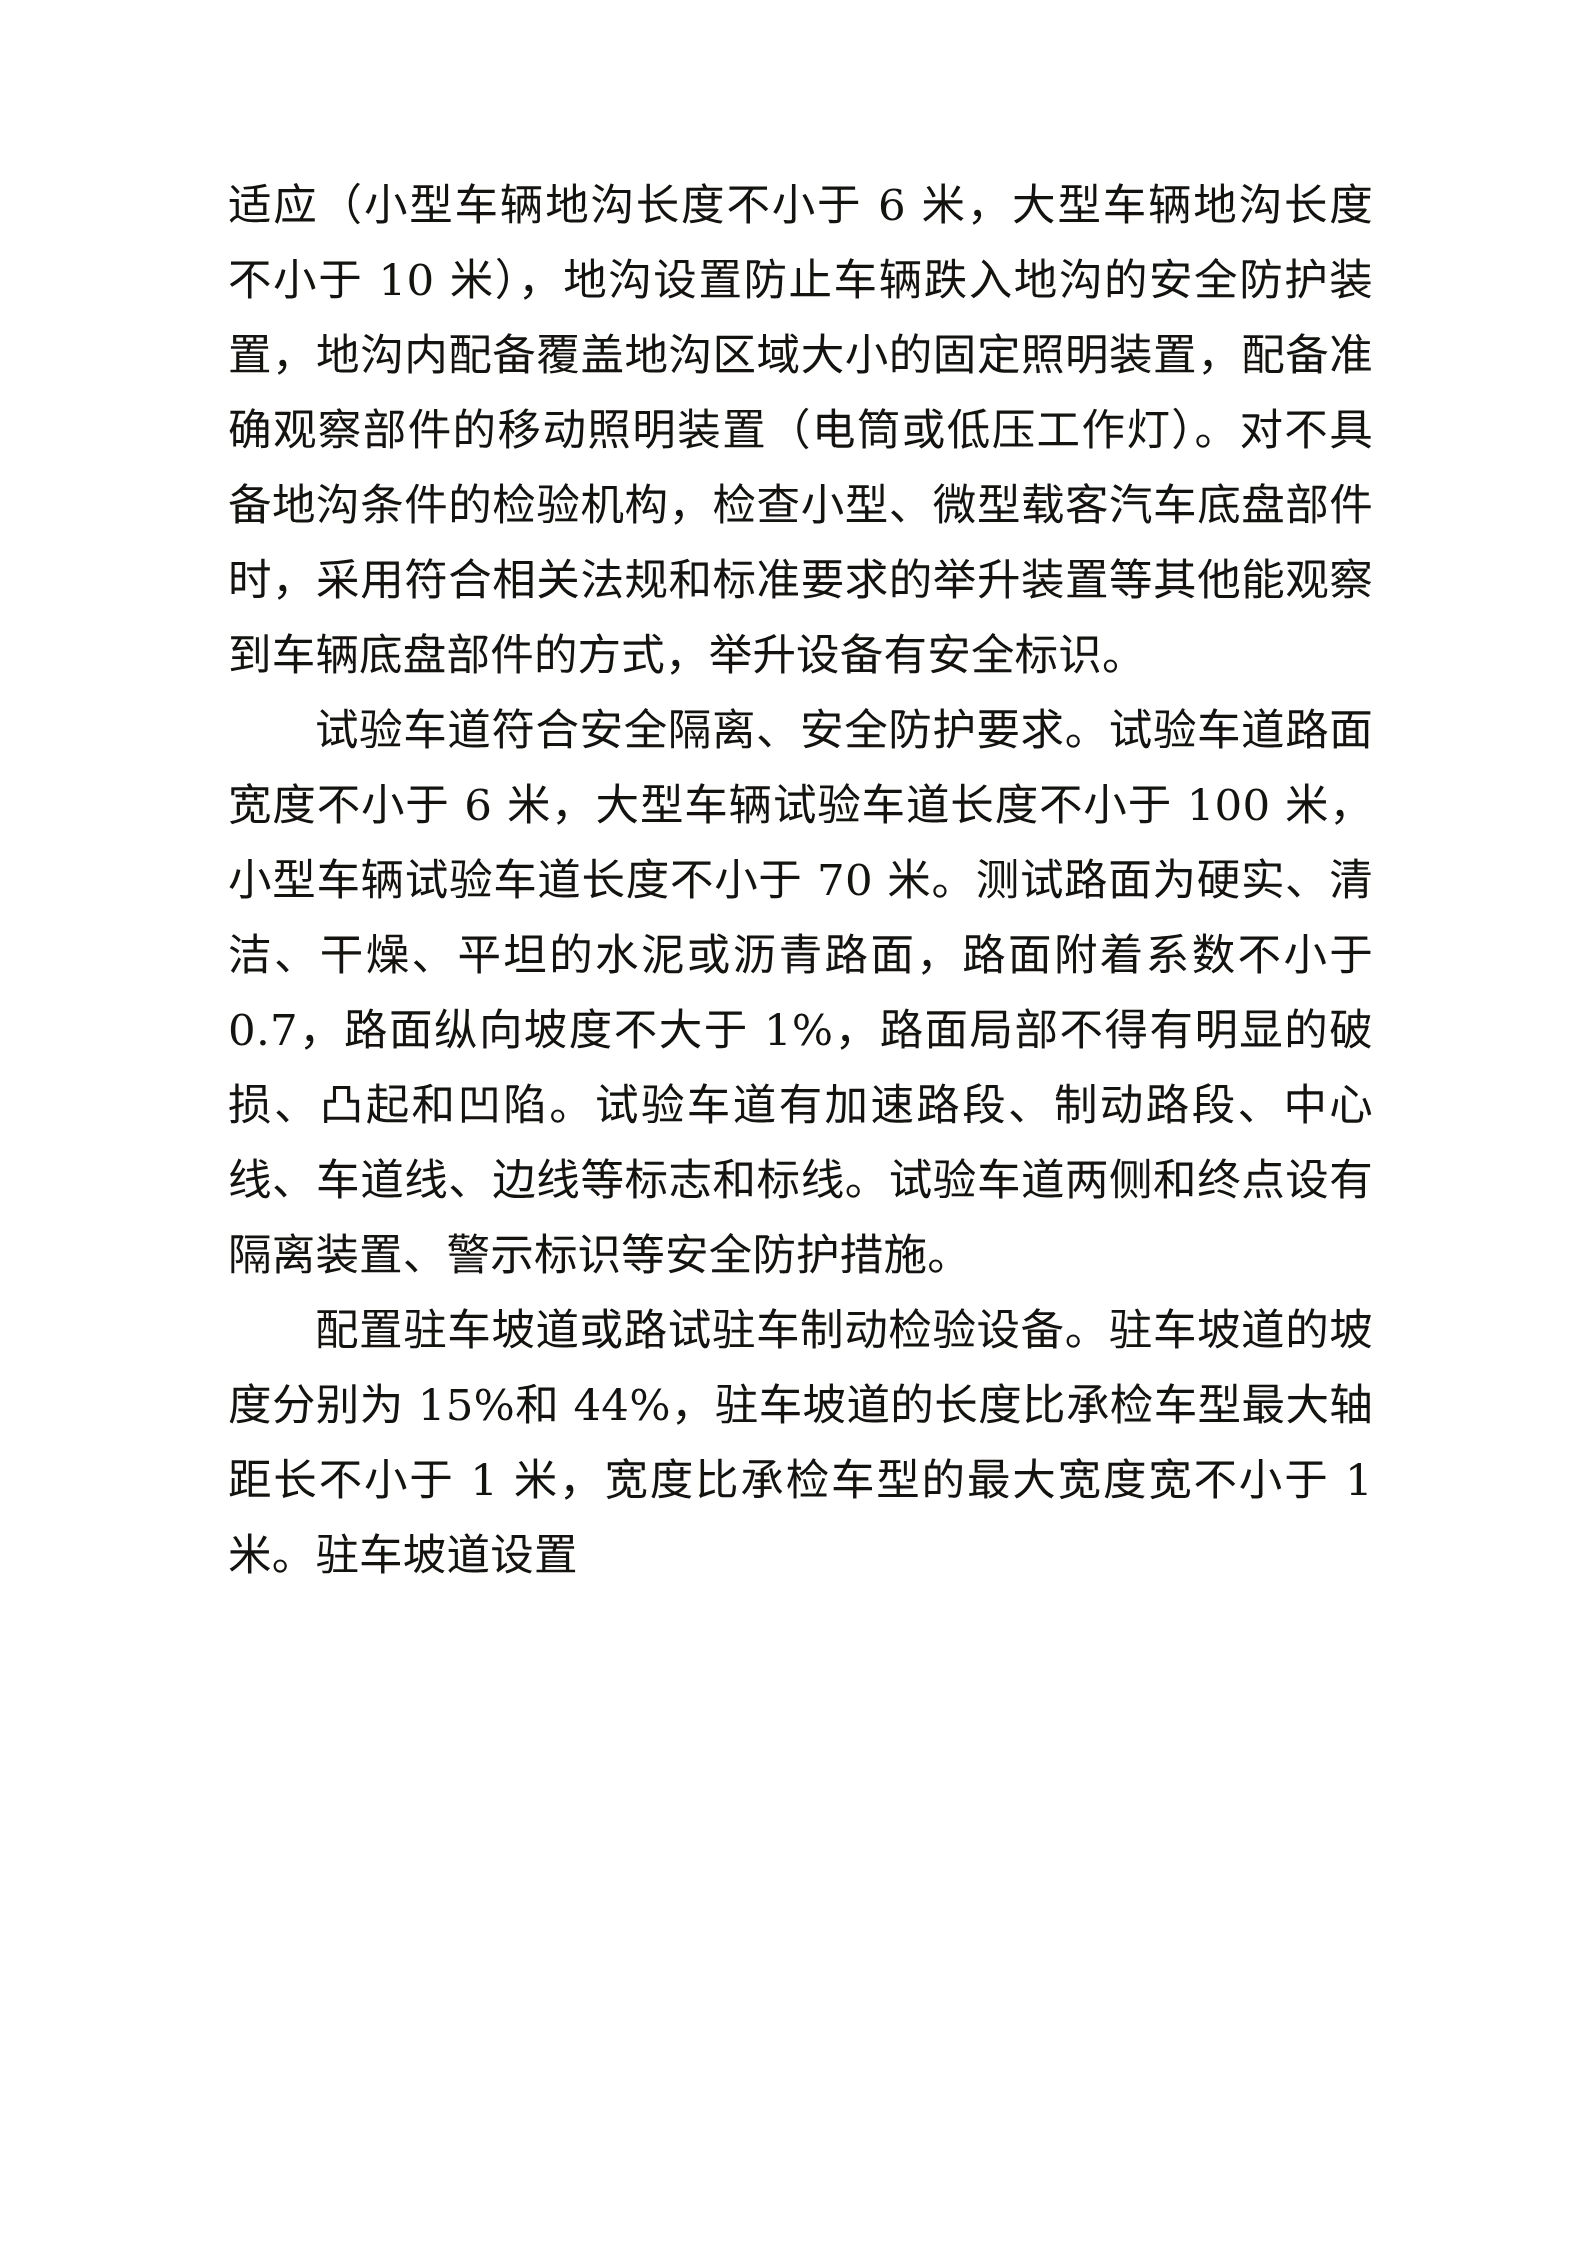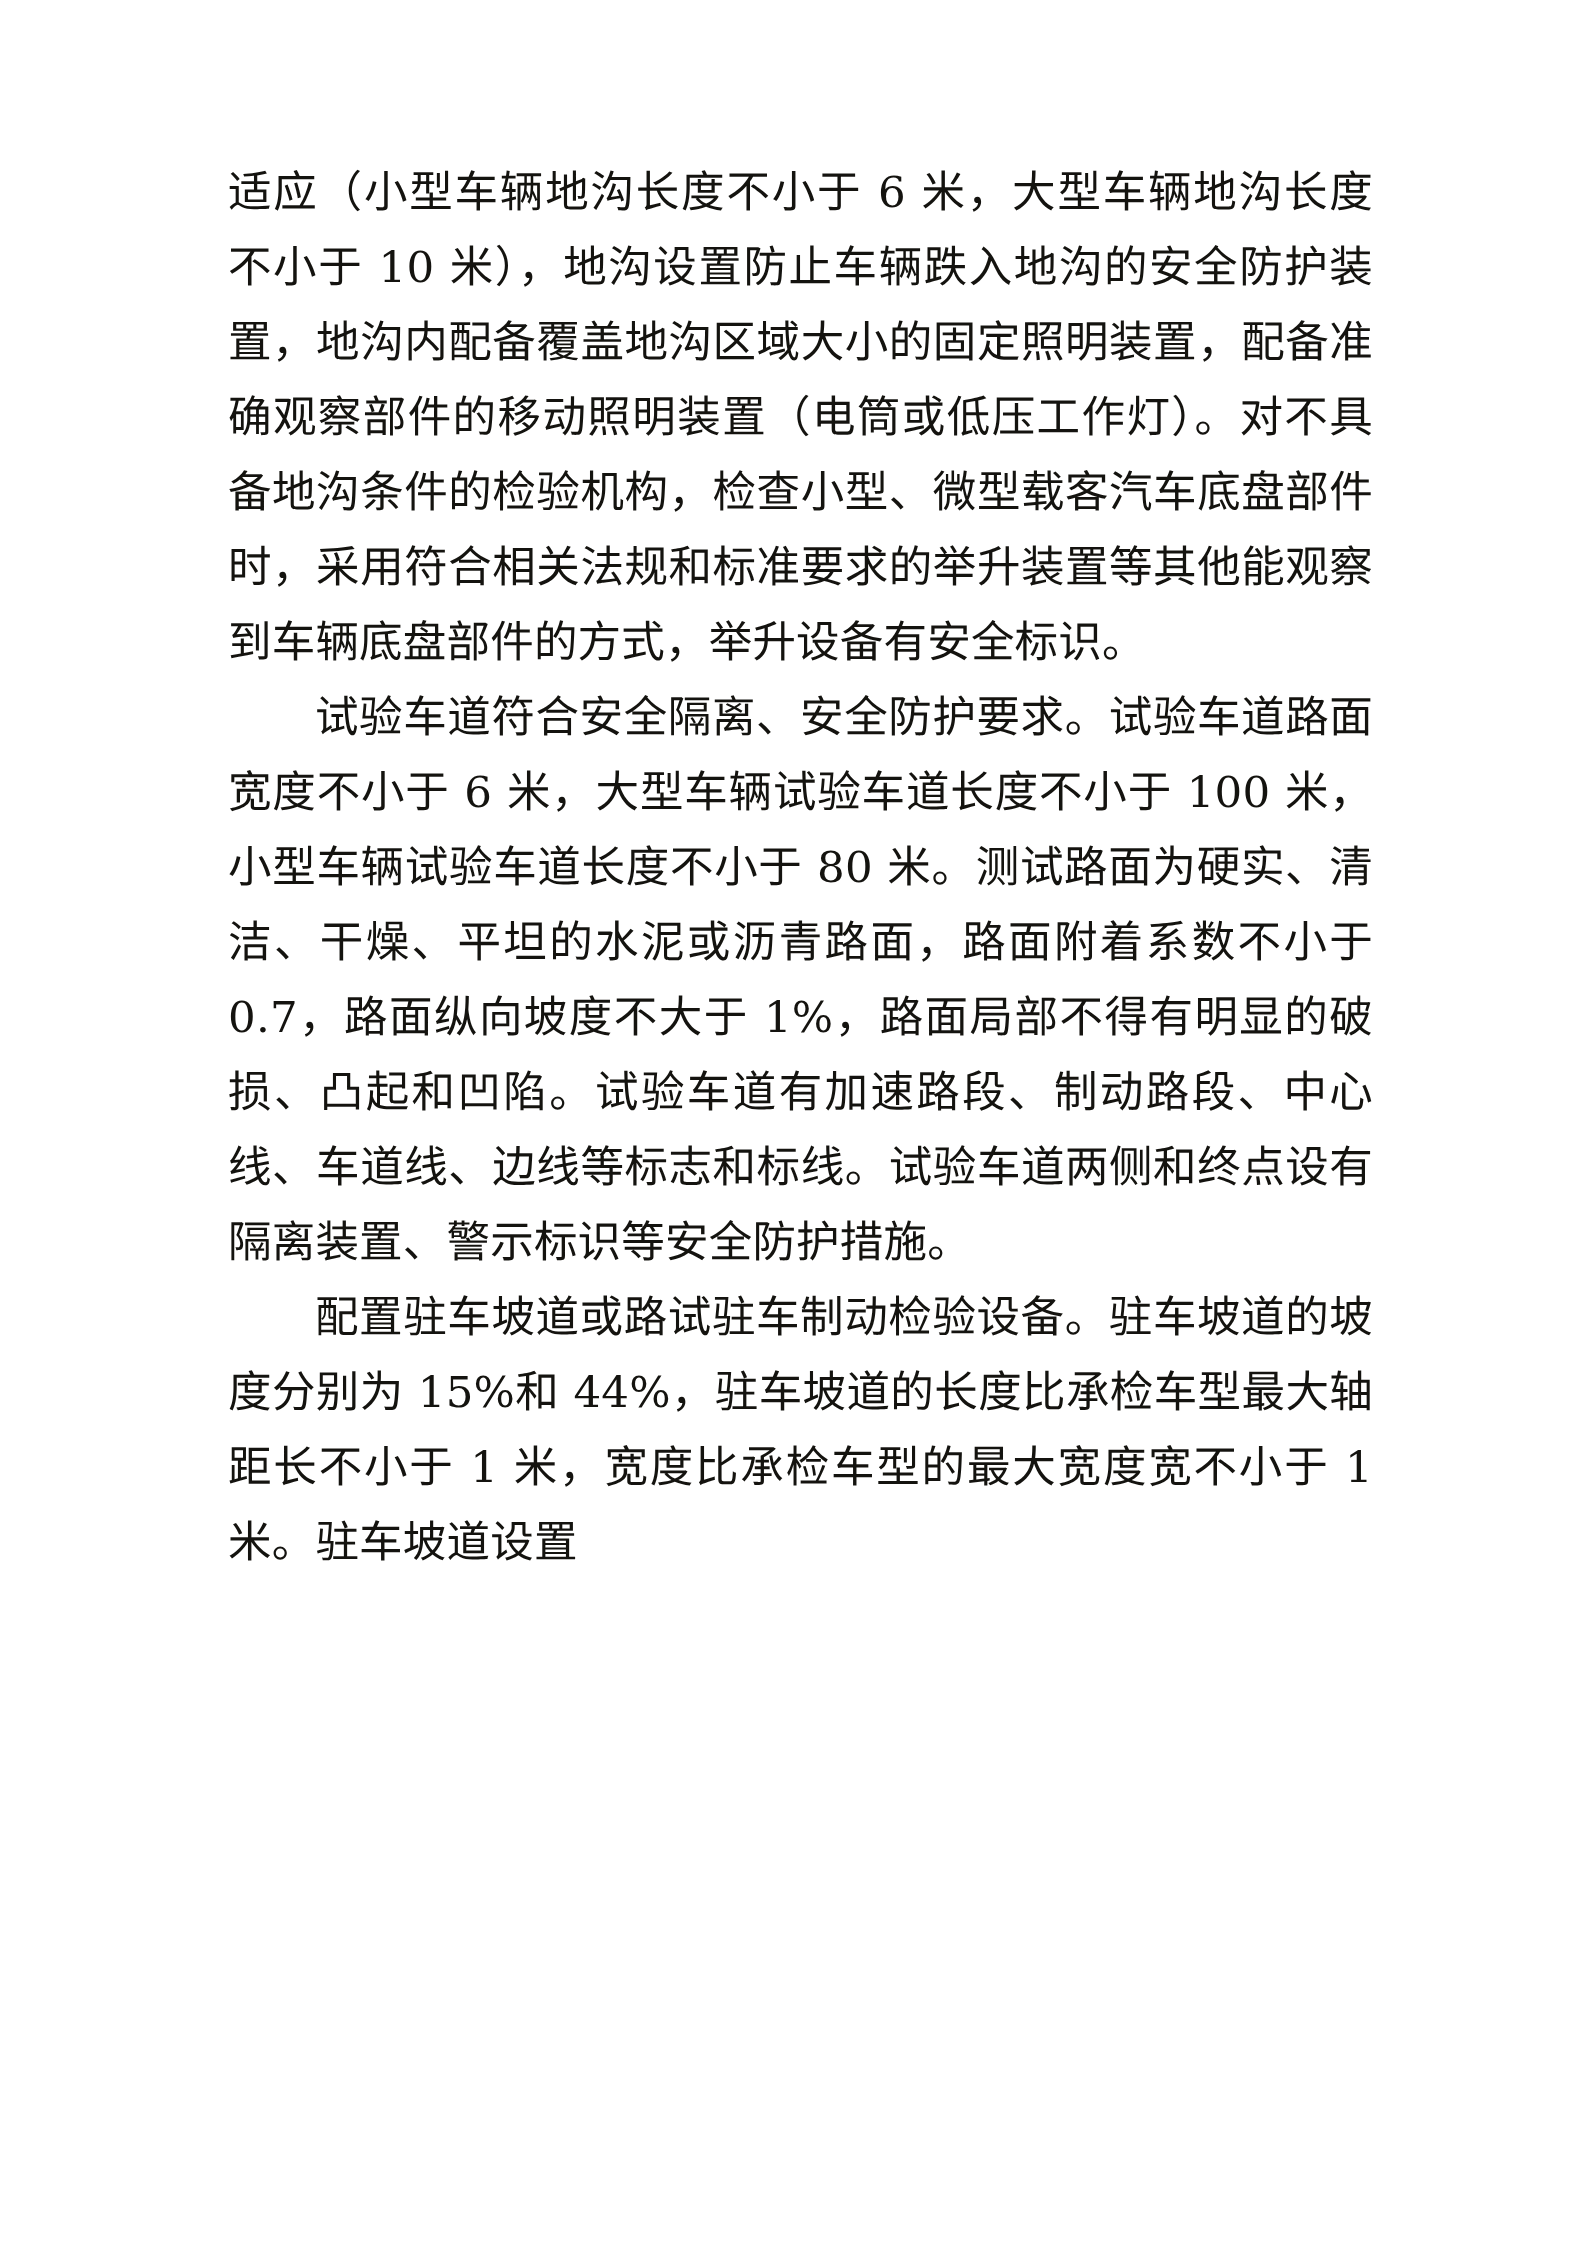--- a/index.html
+++ b/index.html
@@ -14,21 +14,21 @@
     width: 1587px;
     height: 2245px;
     background: #ffffff;
     overflow: hidden;
     box-sizing: border-box;
   }
 
   .text-body {
     position: absolute;
     left: 228px;
-    top: 155px;
+    top: 168px;
     width: 1145px;
   }
 
   .para {
     margin: 0 0 0 0;
     font-family: "DejaVu Serif", "Liberation Serif", serif;
     font-size: 43.5px;
     line-height: 75px;
     color: #14130f;
     text-align: justify;
@@ -43,16 +43,16 @@
   .para.indent {
     text-indent: 2em;
   }
 </style>
 </head>
 <body>
 
 <div class="page">
   <div class="text-body">
     <p class="para">适应（小型车辆地沟长度不小于 6 米，大型车辆地沟长度不小于 10 米），地沟设置防止车辆跌入地沟的安全防护装置，地沟内配备覆盖地沟区域大小的固定照明装置，配备准确观察部件的移动照明装置（电筒或低压工作灯）。对不具备地沟条件的检验机构，检查小型、微型载客汽车底盘部件时，采用符合相关法规和标准要求的举升装置等其他能观察到车辆底盘部件的方式，举升设备有安全标识。</p>
-    <p class="para indent">试验车道符合安全隔离、安全防护要求。试验车道路面宽度不小于 6 米，大型车辆试验车道长度不小于 100 米，小型车辆试验车道长度不小于 80 米。测试路面为硬实、清洁、干燥、平坦的水泥或沥青路面，路面附着系数不小于 0.7，路面纵向坡度不大于 1%，路面局部不得有明显的破损、凸起和凹陷。试验车道有加速路段、制动路段、中心线、车道线、边线等标志和标线。试验车道两侧和终点设有隔离装置、警示标识等安全防护措施。</p>
+    <p class="para indent">试验车道符合安全隔离、安全防护要求。试验车道路面宽度不小于 6 米，大型车辆试验车道长度不小于 100 米，小型车辆试验车道长度不小于 70 米。测试路面为硬实、清洁、干燥、平坦的水泥或沥青路面，路面附着系数不小于 0.7，路面纵向坡度不大于 1%，路面局部不得有明显的破损、凸起和凹陷。试验车道有加速路段、制动路段、中心线、车道线、边线等标志和标线。试验车道两侧和终点设有隔离装置、警示标识等安全防护措施。</p>
     <p class="para indent">配置驻车坡道或路试驻车制动检验设备。驻车坡道的坡度分别为 15%和 44%，驻车坡道的长度比承检车型最大轴距长不小于 1 米，宽度比承检车型的最大宽度宽不小于 1 米。驻车坡道设置</p>
   </div>
 </div>
 
 </body></html>

